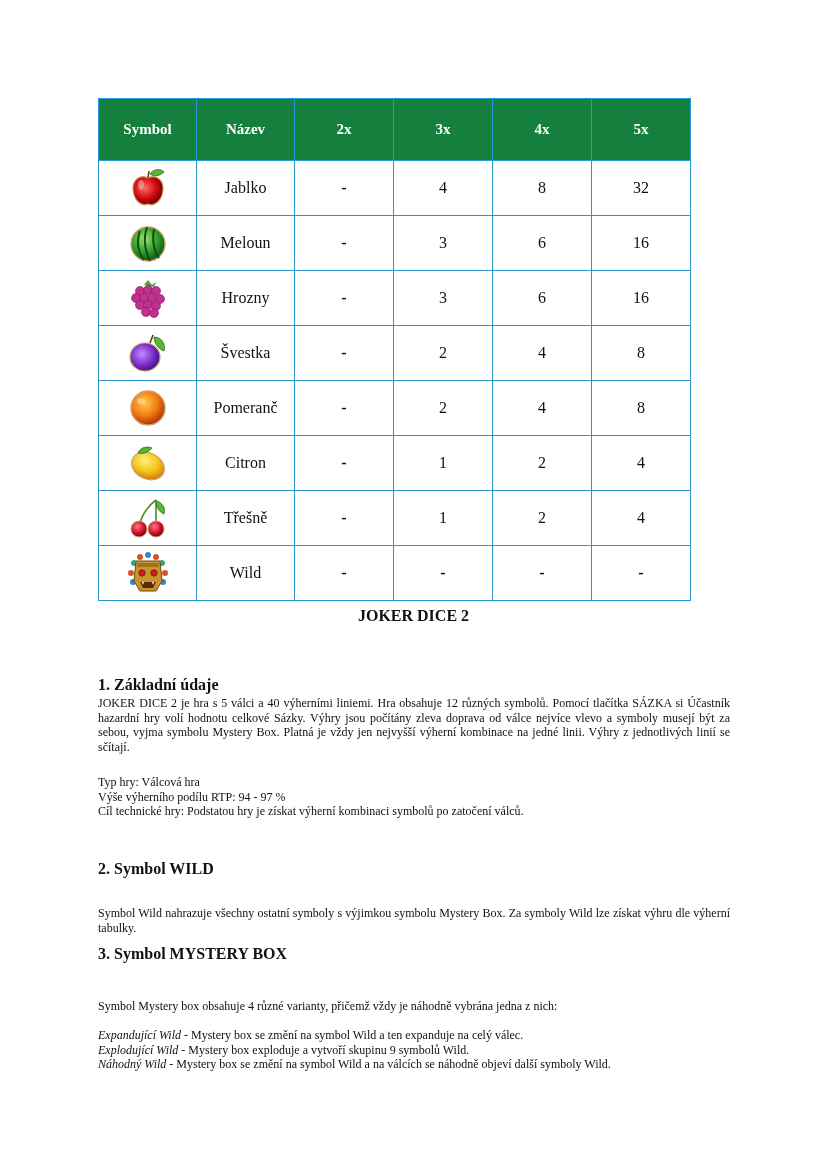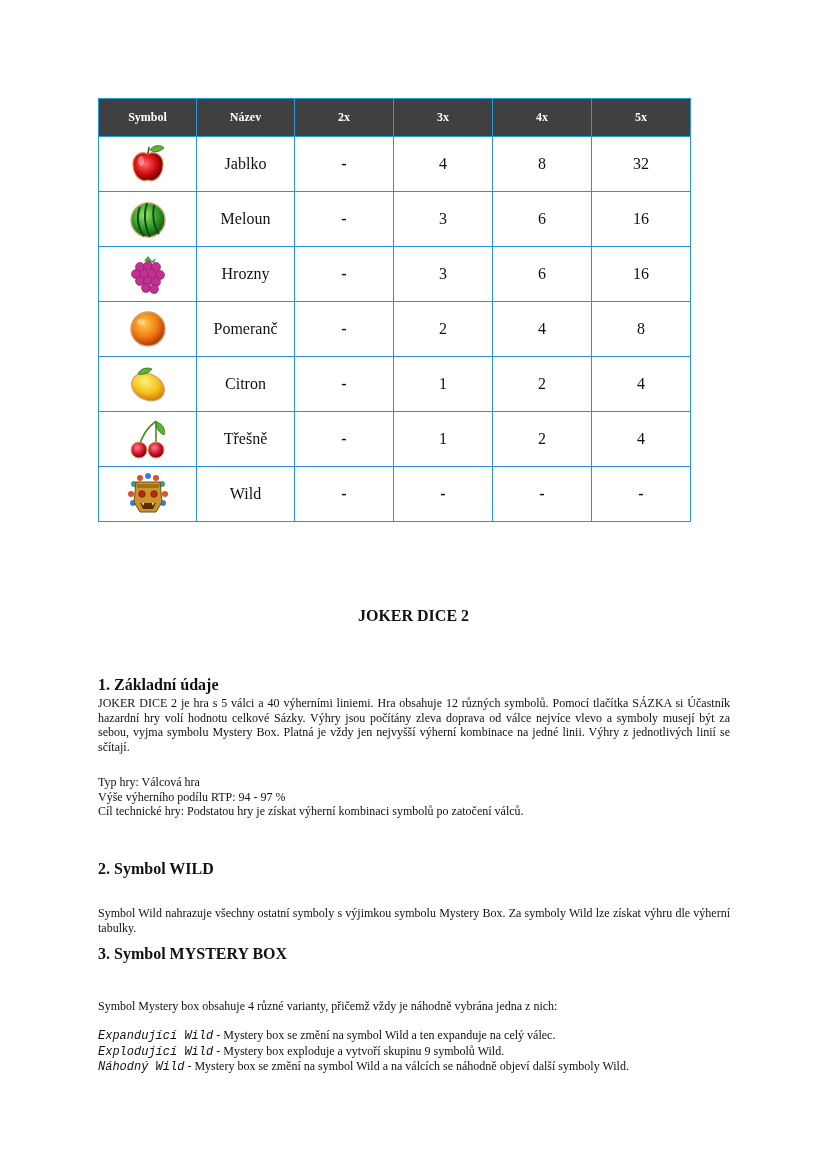--- a/index.html
+++ b/index.html
@@ -1,29 +1,29 @@
 <!DOCTYPE html>
 <html><head>
 <meta charset="utf-8">
 <style>
   html, body { margin: 0; padding: 0; background: #ffffff; }
   body { width: 827px; height: 1169px; position: relative; font-family: "Liberation Serif", serif; color: #111; overflow: hidden; }
   .paytable { position: absolute; left: 98px; top: 98px; width: 592px; border-collapse: collapse; table-layout: fixed; }
-  .paytable th { background: #404040; color: #fff; font-weight: bold; font-size: 12px; height: 29px; padding: 4px; text-align: center; border: 1px solid #239bdb; border-right-color: #239bdb; }
+  .paytable th { background: #15803d; color: #fff; font-weight: bold; font-size: 15px; height: 29px; padding: 16px; text-align: center; border: 1px solid #239bdb; border-right-color: #239bdb; }
   .paytable td { border: 1px solid #2a95cf; height: 54px; padding: 0; text-align: center; font-size: 16px; vertical-align: middle; }
   .paytable col.c1 { width: 98px; }
   .paytable col.c2 { width: 98px; }
   .paytable col.cn { width: 99px; }
   .icon { display: inline-block; width: 44px; height: 44px; vertical-align: middle; }
   .title { position: absolute; left: 0; width: 827px; top: 607px; text-align: center; font-size: 16px; font-weight: bold; }
   .h2 { position: absolute; left: 98px; font-size: 16px; font-weight: bold; }
   .p { position: absolute; left: 98px; width: 632px; font-size: 12px; line-height: 14.6px; text-align: justify; margin-top: 12px; }
   .p .line { display: block; }
   .nojust { text-align: left; }
-  em { font-style: italic; font-family: Liberation Mono, monospace; }
+  em { font-style: italic; }
   .dash { font-weight: bold; }
 </style>
 </head>
 <body>
 
 <table class="paytable">
   <colgroup>
       <col class="c1">
       <col class="c2">
       <col class="cn">
@@ -104,20 +104,41 @@
             <circle cx="20" cy="36" r="4.5"></circle>
               <circle cx="28" cy="37" r="4.5"></circle>
           </g>
         </svg>
       </td>
       <td>Hrozny</td>
       <td class="dash">-</td>
       <td>3</td>
       <td>6</td>
       <td>16</td>
+    </tr>
+    <tr>
+      <td>
+        <svg class="icon" viewBox="0 0 44 44">
+          <defs>
+              <radialGradient id="gp" cx="0.4" cy="0.4" r="0.65">
+                <stop offset="0" stop-color="#c58cff"></stop>
+                <stop offset="0.6" stop-color="#7a2cc9"></stop>
+                <stop offset="1" stop-color="#3e0e74"></stop>
+              </radialGradient>
+            </defs>
+          <ellipse cx="19" cy="26" rx="15" ry="14" fill="url(#gp)" stroke="#c9a36b" stroke-width="1.2"></ellipse>
+          <path d="M24 12 L27 4" stroke="#5c3a12" stroke-width="1.6"></path>
+          <path d="M28 6 C36 6 40 14 38 20 C32 18 28 12 28 6Z" fill="#5cb531" stroke="#2f6e15" stroke-width="0.8"></path>
+        </svg>
+      </td>
+      <td>Švestka</td>
+      <td class="dash">-</td>
+      <td>2</td>
+      <td>4</td>
+      <td>8</td>
     </tr>
     <tr>
       <td>
         <svg class="icon" viewBox="0 0 44 44">
           <defs>
               <radialGradient id="go" cx="0.4" cy="0.35" r="0.65">
                 <stop offset="0" stop-color="#ffc94a"></stop>
                 <stop offset="0.6" stop-color="#f07a12"></stop>
                 <stop offset="1" stop-color="#b3350a"></stop>
               </radialGradient>

